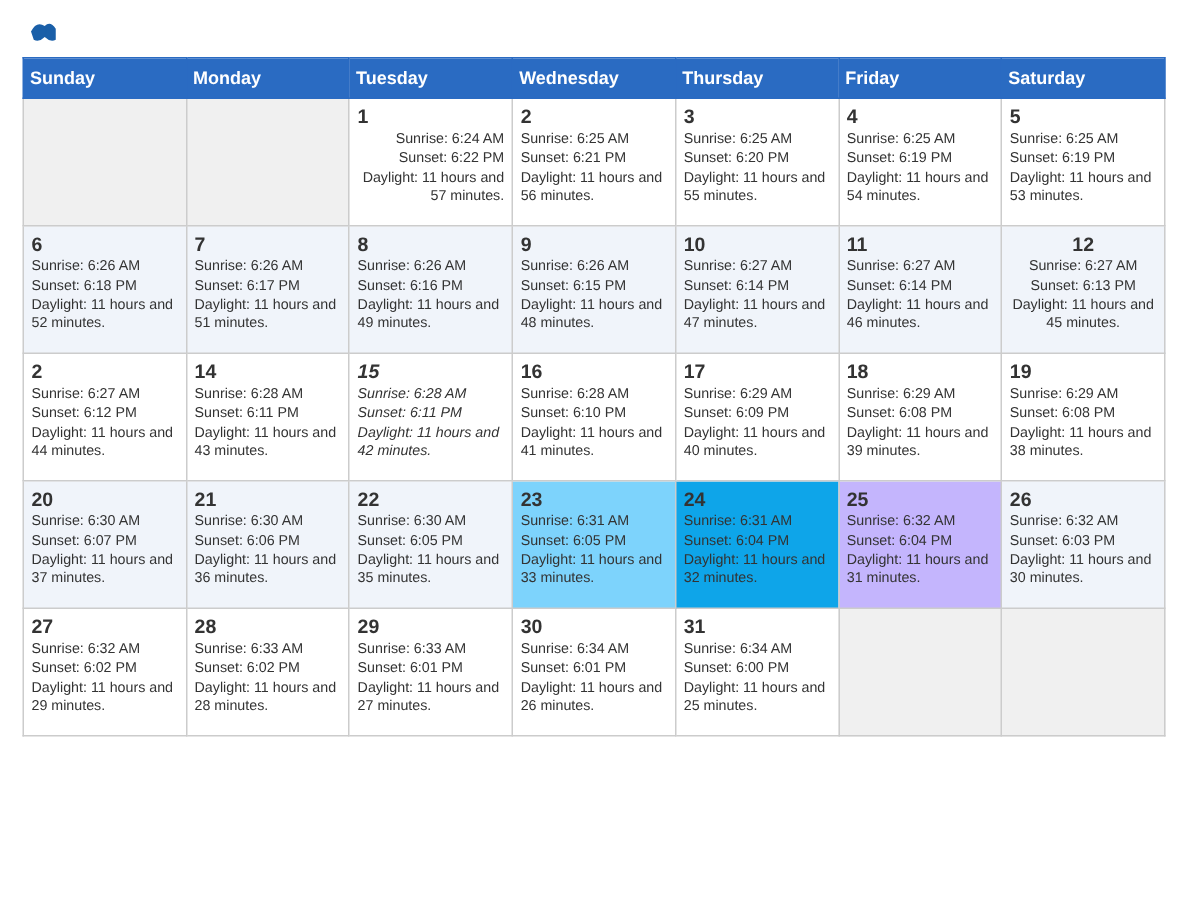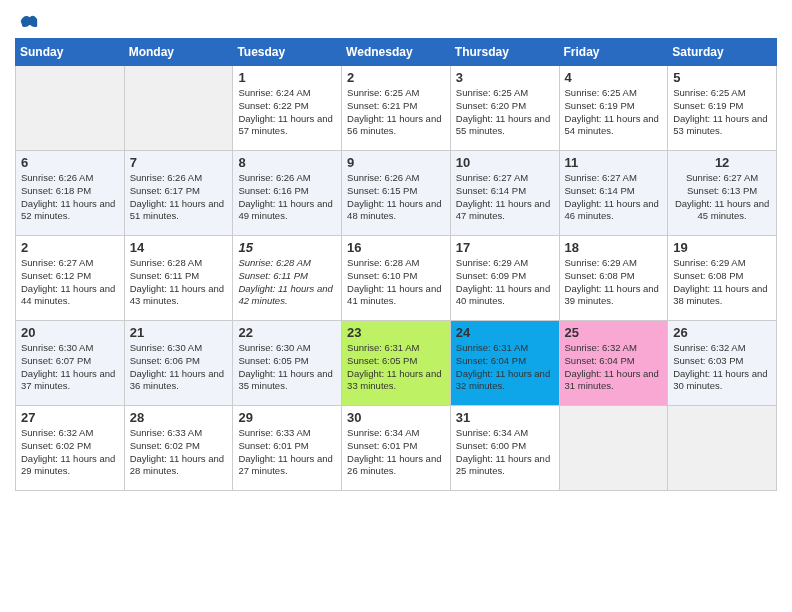--- a/index.html
+++ b/index.html
@@ -126,21 +126,21 @@
         <th>Friday</th>
         <th>Saturday</th>
       </tr>
   </thead>
   <tbody id="calendar-body">
   <tr>
         <td class="empty-cell"></td>
         <td class="empty-cell"></td>
         <td style="background: rgb(255, 255, 255);">
           <span class="day-number">1</span>
-          <div class="cell-content" style="white-space: pre-line;">Sunrise: 6:24 AM
+          <div class="cell-content" style="white-space: pre-line; text-align: right;">Sunrise: 6:24 AM
 Sunset: 6:22 PM
 Daylight: 11 hours and 57 minutes.</div>
         </td>
         <td style="background: rgb(255, 255, 255);">
           <span class="day-number">2</span>
           <div class="cell-content" style="white-space: pre-line;">Sunrise: 6:25 AM
 Sunset: 6:21 PM
 Daylight: 11 hours and 56 minutes.</div>
         </td>
         <td style="background: rgb(255, 255, 255);">
@@ -262,33 +262,33 @@
           <div class="cell-content" style="white-space: pre-line;">Sunrise: 6:30 AM
 Sunset: 6:06 PM
 Daylight: 11 hours and 36 minutes.</div>
         </td>
         <td style="background: rgb(240, 244, 250);">
           <span class="day-number">22</span>
           <div class="cell-content" style="white-space: pre-line;">Sunrise: 6:30 AM
 Sunset: 6:05 PM
 Daylight: 11 hours and 35 minutes.</div>
         </td>
-        <td style="background: #bef264;">
+        <td style="background: #7dd3fc;">
           <span class="day-number">23</span>
           <div class="cell-content" style="white-space: pre-line;">Sunrise: 6:31 AM
 Sunset: 6:05 PM
 Daylight: 11 hours and 33 minutes.</div>
         </td>
         <td style="background: #0ea5e9;">
           <span class="day-number">24</span>
           <div class="cell-content" style="white-space: pre-line;">Sunrise: 6:31 AM
 Sunset: 6:04 PM
 Daylight: 11 hours and 32 minutes.</div>
         </td>
-        <td style="background: #f9a8d4;">
+        <td style="background: #c4b5fd;">
           <span class="day-number">25</span>
           <div class="cell-content" style="white-space: pre-line;">Sunrise: 6:32 AM
 Sunset: 6:04 PM
 Daylight: 11 hours and 31 minutes.</div>
         </td>
         <td style="background: rgb(240, 244, 250);">
           <span class="day-number">26</span>
           <div class="cell-content" style="white-space: pre-line;">Sunrise: 6:32 AM
 Sunset: 6:03 PM
 Daylight: 11 hours and 30 minutes.</div>

